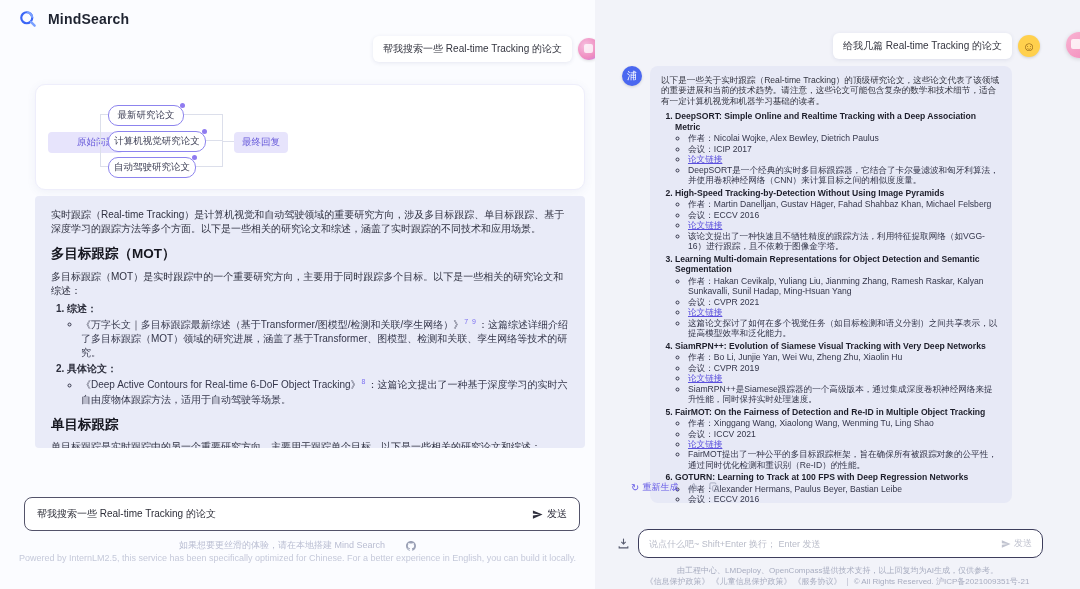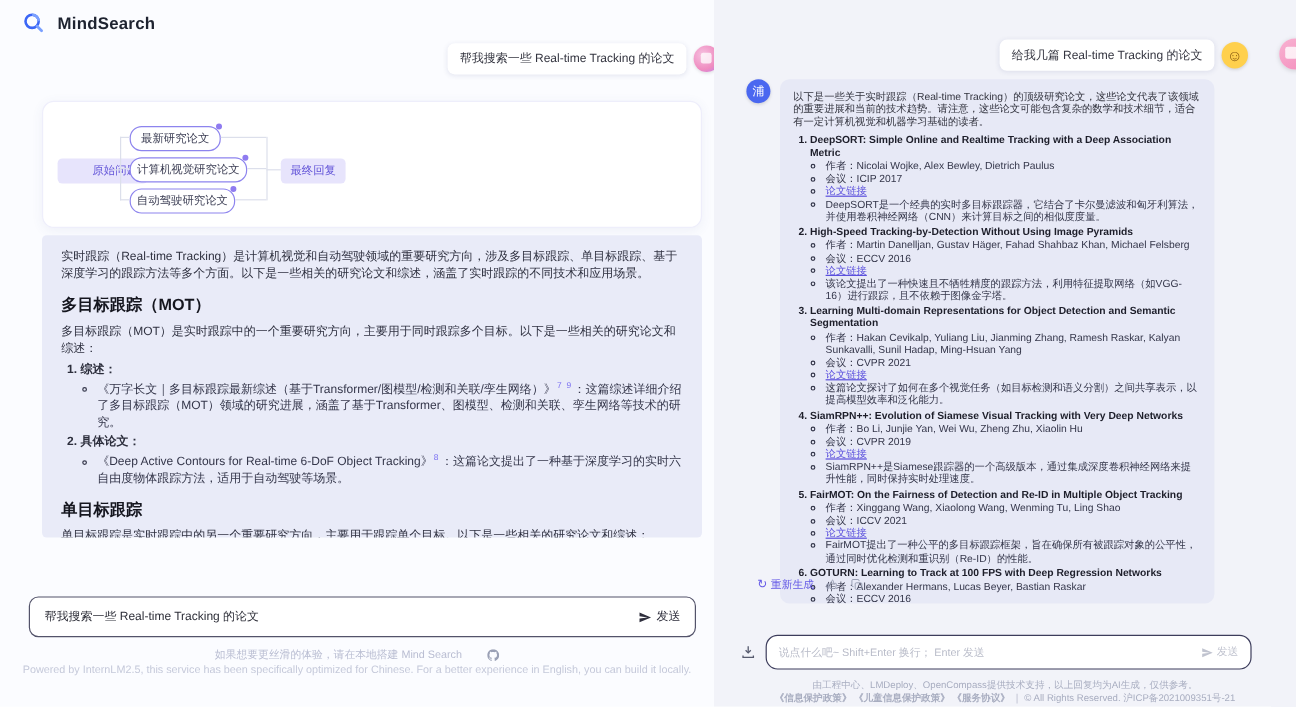--- a/index.html
+++ b/index.html
@@ -81,21 +81,21 @@
   .r-input { position:absolute; left:43px; top:529px; width:405px; height:29px; background:#fff;
              border:1.5px solid #3d3d5c; border-radius:10px; display:flex; align-items:center; padding:0 10px; }
   .r-input input { flex:1; border:none; outline:none; font-size:9px; color:#32333e; background:transparent;
                    font-family:inherit; }
   .r-input input::placeholder { color:#b9bcc9; }
   .r-send { display:flex; align-items:center; gap:3px; font-size:9px; color:#c0c3cf; cursor:pointer; }
 
   .r-foot1 { position:absolute; top:565px; width:100%; text-align:center; font-size:8px; color:#a8adc0; }
   .r-foot2 { position:absolute; top:576px; width:100%; display:flex; justify-content:center; gap:2px;
              font-size:8px; color:#a8adc0; }
-  .foot-link { cursor:pointer;font-weight:bold; }
+  .foot-link { cursor:pointer; }
 </style>
 </head>
 <body>
 
 <div class="app">
 
   <div class="left-panel">
 
     <div class="ms-header">
       <svg width="20" height="20" viewBox="0 0 24 24">
@@ -259,21 +259,21 @@
               <li><span>作者：</span><span>Xinggang Wang, Xiaolong Wang, Wenming Tu, Ling Shao</span></li>
               <li><span>会议：</span><span>ICCV 2021</span></li>
               <li><a class="plink">论文链接</a></li>
               <li>FairMOT提出了一种公平的多目标跟踪框架，旨在确保所有被跟踪对象的公平性，通过同时优化检测和重识别（Re-ID）的性能。</li>
             </ul>
           </li>
 
           <li class="paper">
             <div class="p-title">GOTURN: Learning to Track at 100 FPS with Deep Regression Networks</div>
             <ul class="meta">
-              <li><span>作者：</span><span>Alexander Hermans, Lucas Beyer, Bastian Raskar</span></li>
+              <li><span>作者：</span><span>Alexander Hermans, Paulus Beyer, Bastian Leibe</span></li>
               <li><span>会议：</span><span>ECCV 2016</span></li>
 
             </ul>
           </li>
         </ol>
 
       </div>
     </div>
 
     <div class="r-actions">

